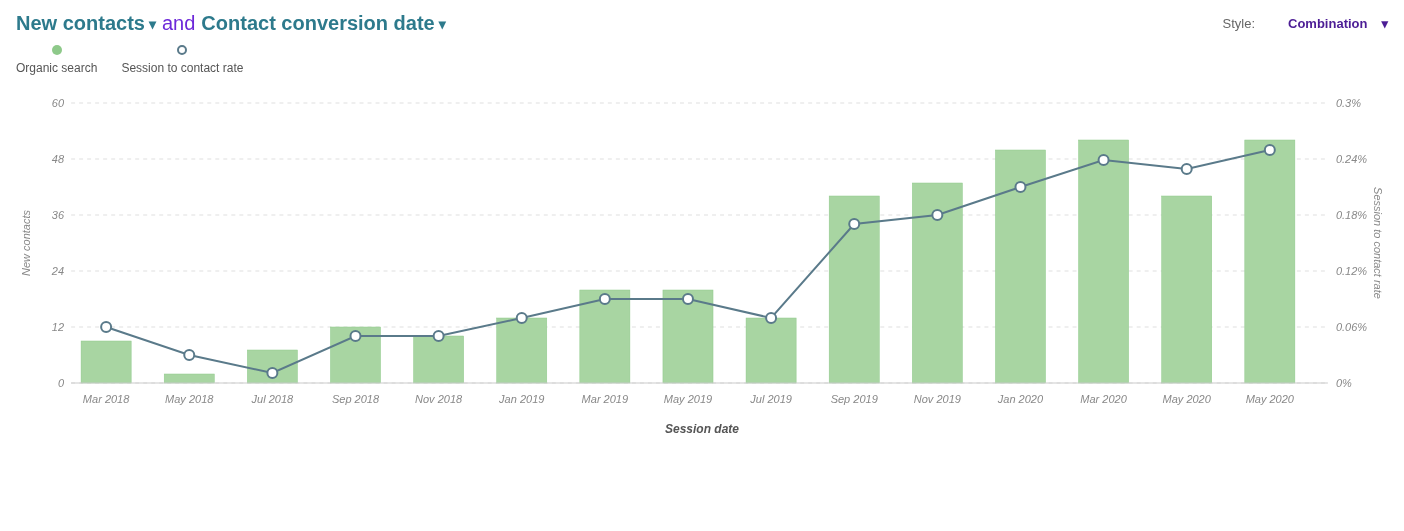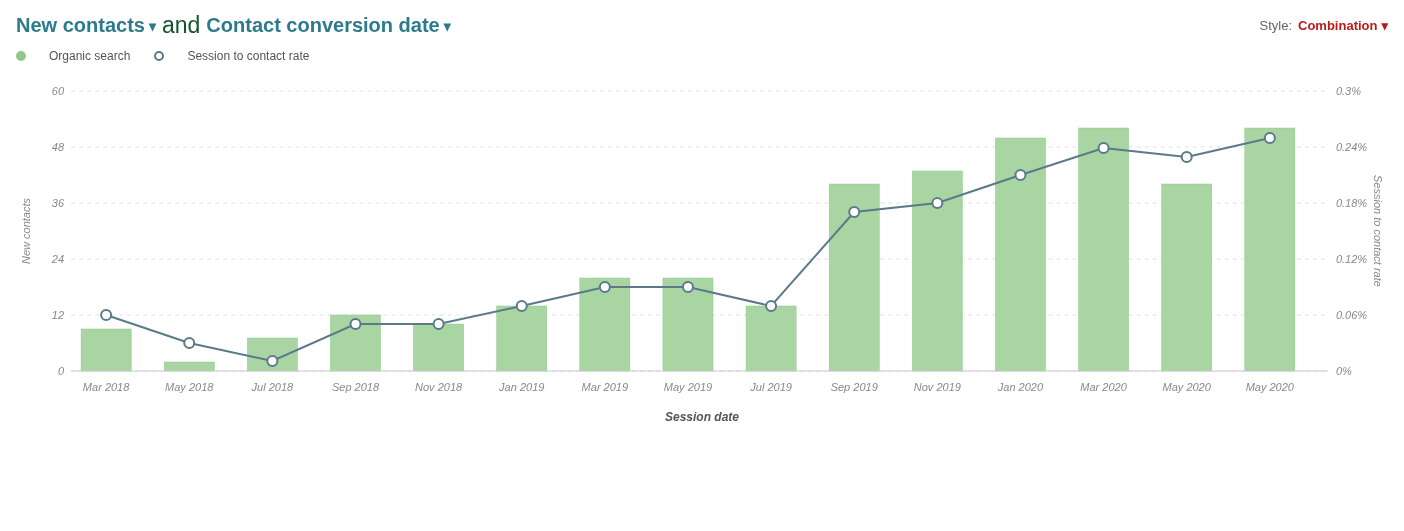--- a/index.html
+++ b/index.html
@@ -38,51 +38,53 @@
       cursor: pointer;
       border: none;
       background: none;
       padding: 0;
     }
     .metric-btn .chevron {
       font-size: 14px;
       color: #2d7a8c;
     }
     .and-text {
-      font-size: 23px;
+      font-size: 20px;
       font-weight: 400;
-      color: #14532d;
+      color: #6d28d9;
     }
     .header-right {
       display: flex;
       align-items: flex-end;
       gap: 6px;
       font-size: 13px;
       color: #666;
     }
     .style-btn {
-      color: #b91c1c;
+      color: #4c1d95;
       font-weight: 600;
       cursor: pointer;
       display: flex;
       align-items: center;
-      gap: 4px;
+      gap: 14px;
+      margin-left: 27px;
     }
     .legend {
       display: flex;
       align-items: center;
       gap: 24px;
       margin-bottom: 8px;
       font-size: 12px;
       color: #555;
     }
     .legend-item {
       display: flex;
       align-items: center;
-      gap: 23px;
+      gap: 6px;
+      flex-direction: column;
     }
     .legend-dot-filled {
       width: 10px;
       height: 10px;
       border-radius: 50%;
       background: #8ec98a;
     }
     .legend-dot-open {
       width: 10px;
       height: 10px;

